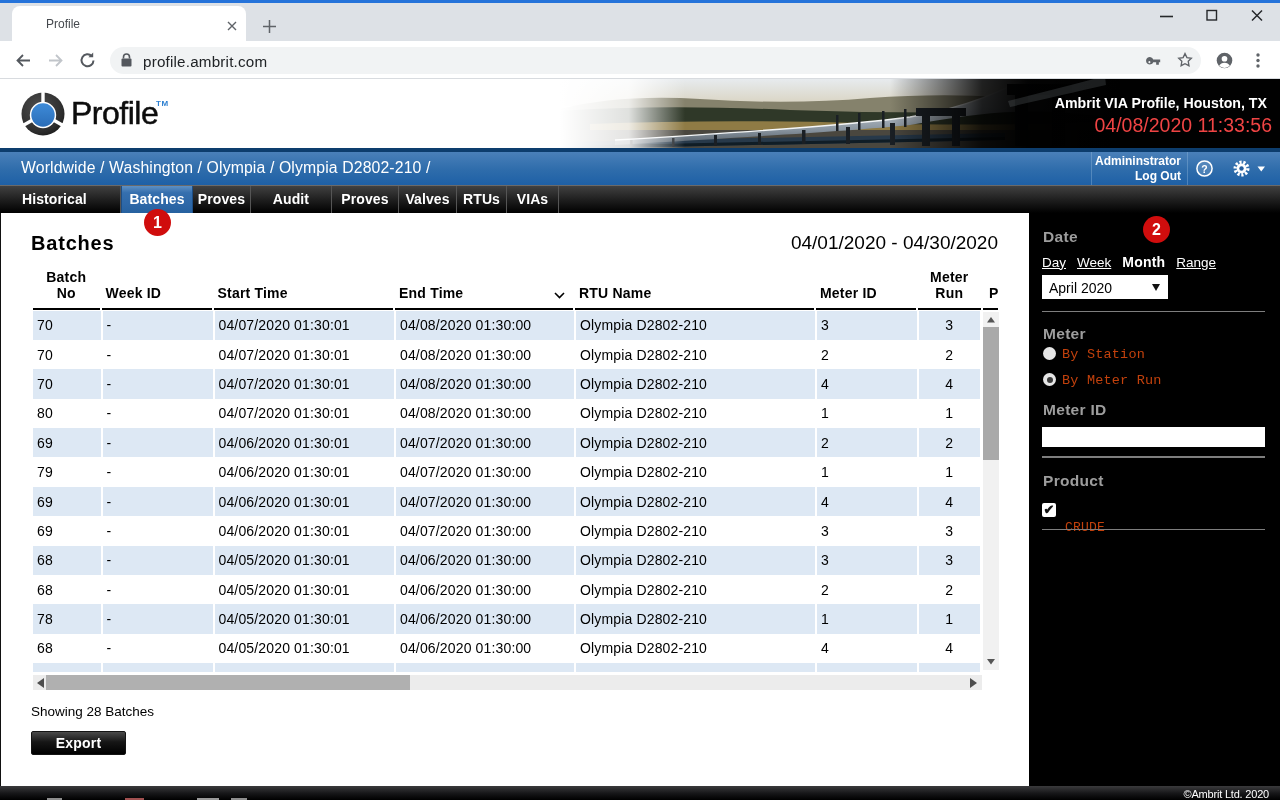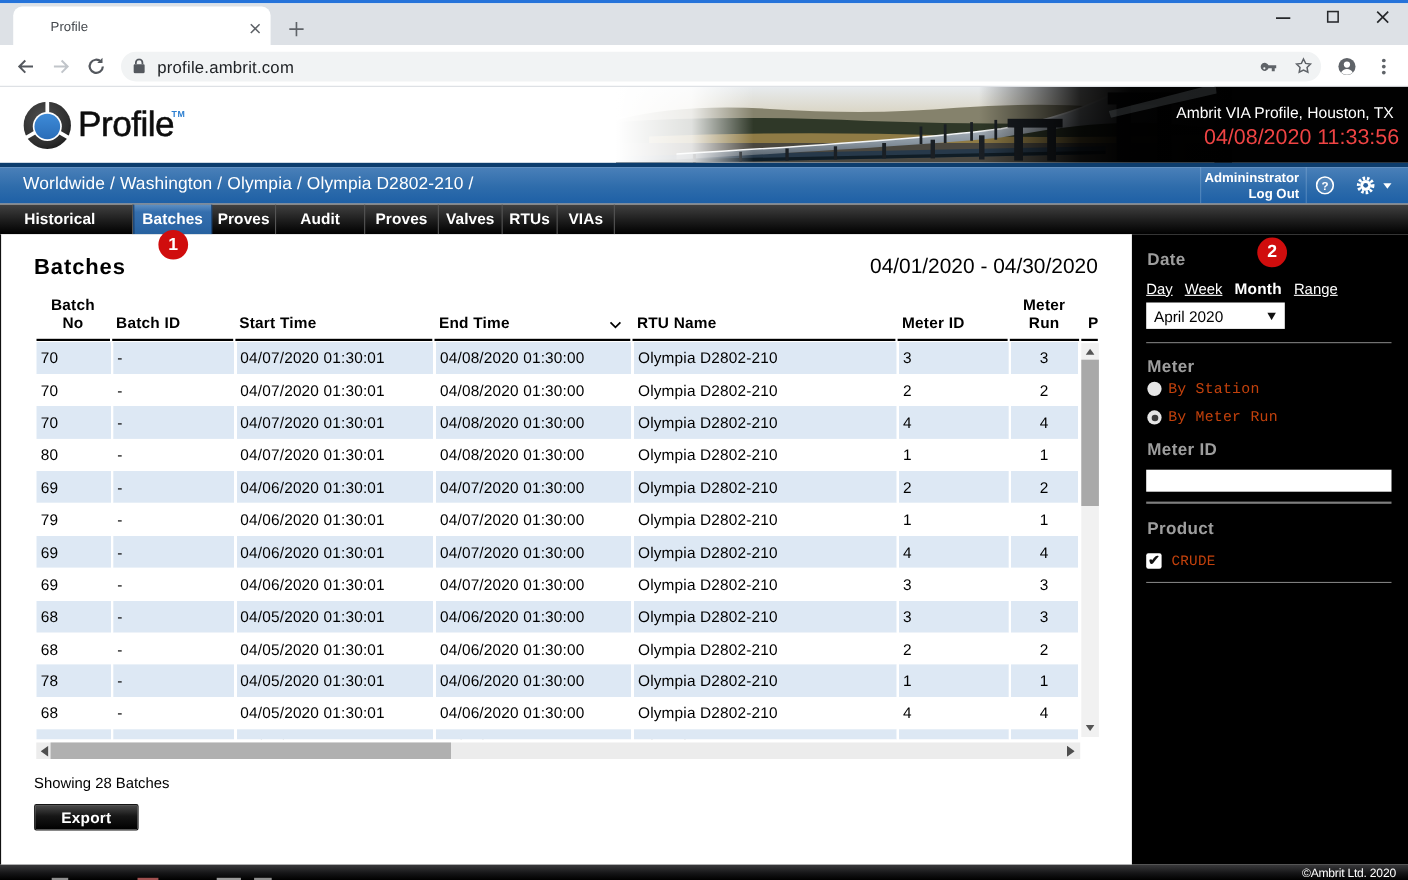--- a/index.html
+++ b/index.html
@@ -16,21 +16,21 @@
 #tabtitle { left:46px; top:17px; font-size:12px; color:#45494e; }
 #toolbar { left:0; top:41px; width:1280px; height:38px; background:#fff;
   border-bottom:1px solid #d8dbdf; }
 #urlpill { left:110px; top:47px; width:1091px; height:27px; border-radius:14px;
   background:#f1f3f4; }
 #urltext { left:143px; top:52.5px; font-size:15.2px; color:#202326; letter-spacing:0.2px;}
 
 
 #apphead { left:0; top:79px; width:1280px; height:69px; background:#fff; }
 #hdrblack { left:1104px; top:79px; width:176px; height:69px; background:#010101; }
-#hdrline1 { right:13px; top:95px; font-size:14.2px; font-weight:normal; color:#fff; letter-spacing:0px;}
+#hdrline1 { right:13px; top:95px; font-size:14.2px; font-weight:bold; color:#fff; letter-spacing:0px;}
 #hdrline2 { right:8px; top:114px; font-size:19.5px; color:#ef4444; }
 #logotext { left:71px; top:95px; font-size:32px; font-weight:400; color:#0d0d0d; letter-spacing:-0.5px; -webkit-text-stroke:0.5px #0d0d0d;}
 #logotm { left:156px; top:99px; font-size:8px; font-weight:bold; color:#2d7fd0; letter-spacing:0.5px;}
 
 
 #navyline { left:0; top:148px; width:1280px; height:3.5px; background:#0d3d6d; }
 #bluebar { left:0; top:151.5px; width:1280px; height:33.5px;
   background:linear-gradient(#4a80b9, #2e6cab 55%, #1e60a6); }
 #crumbs { left:21px; top:159px; font-size:15.8px; color:#fff; letter-spacing:0.12px; }
 .bbsep { top:151.5px; width:1px; height:33.5px; background:rgba(160,195,225,0.35); }
@@ -272,21 +272,21 @@
 </div>
 
 <div class="abs" id="main"></div>
 <div class="abs" id="sidebar"></div>
 <div class="abs badge" id="badge1">1</div>
 <div class="abs" id="pgtitle">Batches</div>
 <div class="abs" id="daterange">04/01/2020 - 04/30/2020</div>
 
 <div class="abs" id="thead">
  <div class="th ctr" style="width:66.5px">Batch<br>No</div>
- <div class="th" style="width:110px">Batch ID</div>
+ <div class="th" style="width:110px">Week ID</div>
  <div class="th" style="width:179.5px">Start Time</div>
  <div class="th" style="width:178px">End Time<svg style="position:absolute;right:8px;bottom:9px" width="11" height="7" viewBox="0 0 11 7">
           <path d="M1 1 L5.5 5.5 L10 1" fill="none" stroke="#000" stroke-width="1.6"></path>
         </svg></div>
  <div class="th" style="width:239px">RTU Name</div>
  <div class="th" style="width:99.5px">Meter ID</div>
  <div class="th ctr" style="width:63.5px">Meter<br>Run</div>
  <div class="th" style="width:15px;margin-right:0;padding-left:6px">Product</div>
 </div>
 <div class="abs" id="tbody">
@@ -457,21 +457,21 @@
 <div class="abs sradio" style="top:347px"></div>
 <div class="abs srlabel" style="top:347px">By Station</div>
 <div class="abs sradio" style="top:373px"></div>
 <div class="abs" style="left:1046.5px;top:376.5px;width:6px;height:6px;border-radius:50%;background:#3c3c3c"></div>
 <div class="abs srlabel" style="top:373px">By Meter Run</div>
 <div class="abs slabel" style="top:401px">Meter ID</div>
 <div class="abs" id="meterinput"></div>
 <div class="abs shr" style="top:456px"></div>
 <div class="abs slabel" style="top:472px">Product</div>
 <div class="abs" id="checkbox">✔</div>
-<div class="abs srlabel" style="left:1065px;top:503px;font-size:13px">CRUDE</div>
+<div class="abs srlabel" style="left:1065px;top:520px;font-size:13px">CRUDE</div>
 <div class="abs shr" style="top:528.5px"></div>
 
 <div class="abs" id="footer"></div>
 <div class="abs" style="left:47px;top:798px;width:15px;height:2px;background:#8e8e8e"></div>
 <div class="abs" style="left:125px;top:798px;width:19px;height:2px;background:#a05050"></div>
 <div class="abs" style="left:197px;top:798px;width:22px;height:2px;background:#9a9a9a"></div>
 <div class="abs" style="left:231px;top:798px;width:16px;height:2px;background:#8e8e8e"></div>
 <div class="abs" id="copyright">©Ambrit Ltd. 2020</div>
 </div>
 

